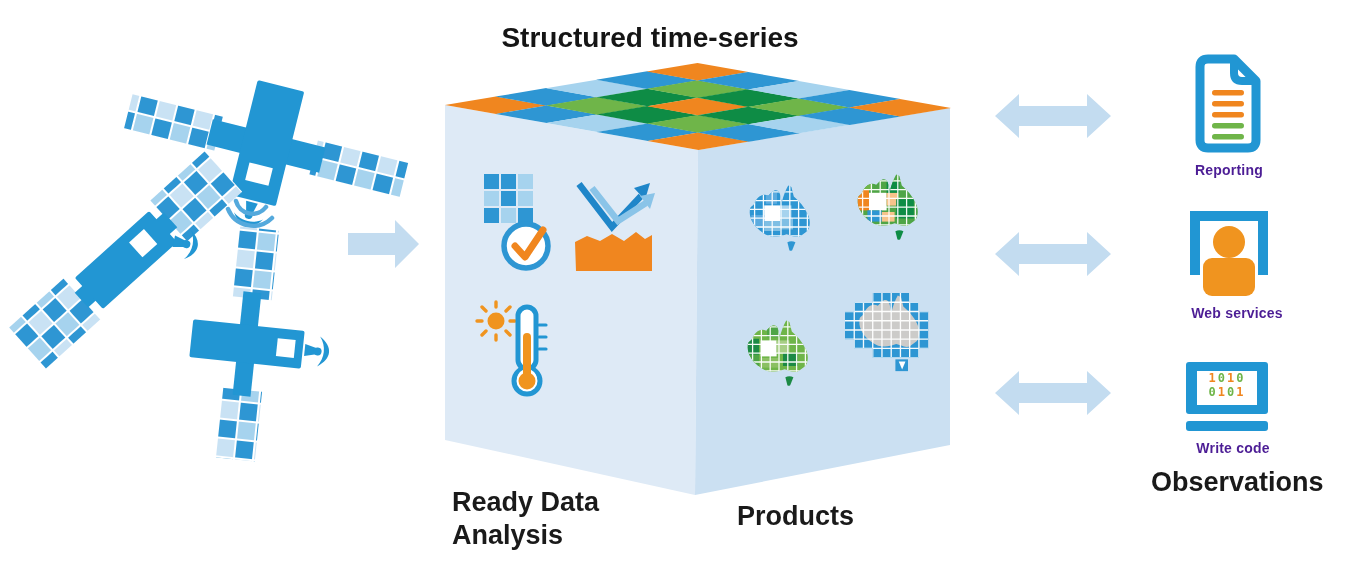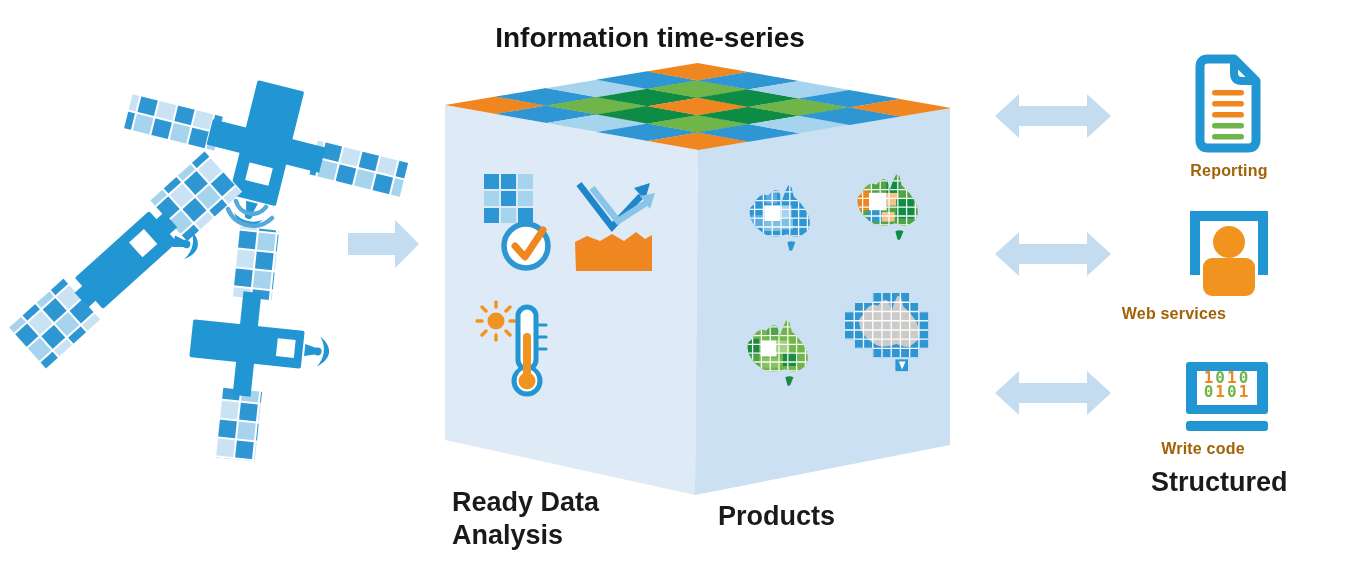--- a/index.html
+++ b/index.html
@@ -3,24 +3,24 @@
 <meta charset="utf-8">
 <style>
   html,body{margin:0;padding:0;background:#fff;}
   .stage{position:relative;width:1345px;height:574px;background:#ffffff;overflow:hidden;
          font-family:"Liberation Sans",sans-serif;}
   .stage svg.scene{position:absolute;left:0;top:0;}
   .cap{position:absolute;color:#1a1a1a;font-weight:600;font-size:27px;line-height:33px;
        white-space:nowrap;}
   .title{position:absolute;left:430px;top:22px;width:440px;text-align:center;
          color:#151515;font-weight:600;font-size:28px;}
-  .mini-label{position:absolute;width:162px;text-align:center;color:#a16207;
-              font-weight:600;font-size:16px;letter-spacing:.2px;}
+  .mini-label{position:absolute;width:162px;text-align:center;color:#4c1d95;
+              font-weight:600;font-size:14px;letter-spacing:.2px;}
   .binary{position:absolute;left:1197px;top:371px;width:60px;text-align:center;
-          font-family:"DejaVu Sans Mono",monospace;font-weight:bold;font-size:16px;
+          font-family:"DejaVu Sans Mono",monospace;font-weight:bold;font-size:12px;
           line-height:14px;letter-spacing:2px;}
   .bin-row{height:14px;}
 </style>
 </head>
 <body>
 
 <div class="stage">
 
 <svg class="scene" width="1345" height="574" viewBox="0 0 1345 574">
   <defs>
@@ -244,31 +244,31 @@
     <rect x="11" y="9" width="60" height="34" fill="#FFFFFF"></rect>
     <rect x="0" y="59" width="82" height="10" rx="3" fill="#2196D3"></rect>
   </g>
 </svg>
 
 <div class="binary" id="binary-rows">
       <div class="bin-row"><span style="color: rgb(240, 134, 31);">1</span><span style="color: rgb(111, 181, 73);">0</span><span style="color: rgb(240, 134, 31);">1</span><span style="color: rgb(111, 181, 73);">0</span></div>
       <div class="bin-row"><span style="color: rgb(111, 181, 73);">0</span><span style="color: rgb(240, 134, 31);">1</span><span style="color: rgb(111, 181, 73);">0</span><span style="color: rgb(240, 134, 31);">1</span></div>
     </div>
 
-<div class="title">Information time-series</div>
+<div class="title">Structured time-series</div>
 
 
 <div class="cap" style="left:452px;top:486px;">
   <div>Ready Data</div>
   <div>Analysis</div>
 </div>
 
-<div class="cap" style="left:718px;top:500px;">Products</div>
+<div class="cap" style="left:737px;top:500px;">Products</div>
 
 <div class="cap" style="left:1151px;top:466px;">
-  <div>Structured</div>
+  <div>Observations</div>
 </div>
 
 <div class="mini-label" style="left:1148px;top:162px;">Reporting</div>
-<div class="mini-label" style="left:1093px;top:305px;">Web services</div>
-<div class="mini-label" style="left:1122px;top:440px;">Write code</div>
+<div class="mini-label" style="left:1156px;top:305px;">Web services</div>
+<div class="mini-label" style="left:1152px;top:440px;">Write code</div>
 
 </div>
 
 </body></html>

